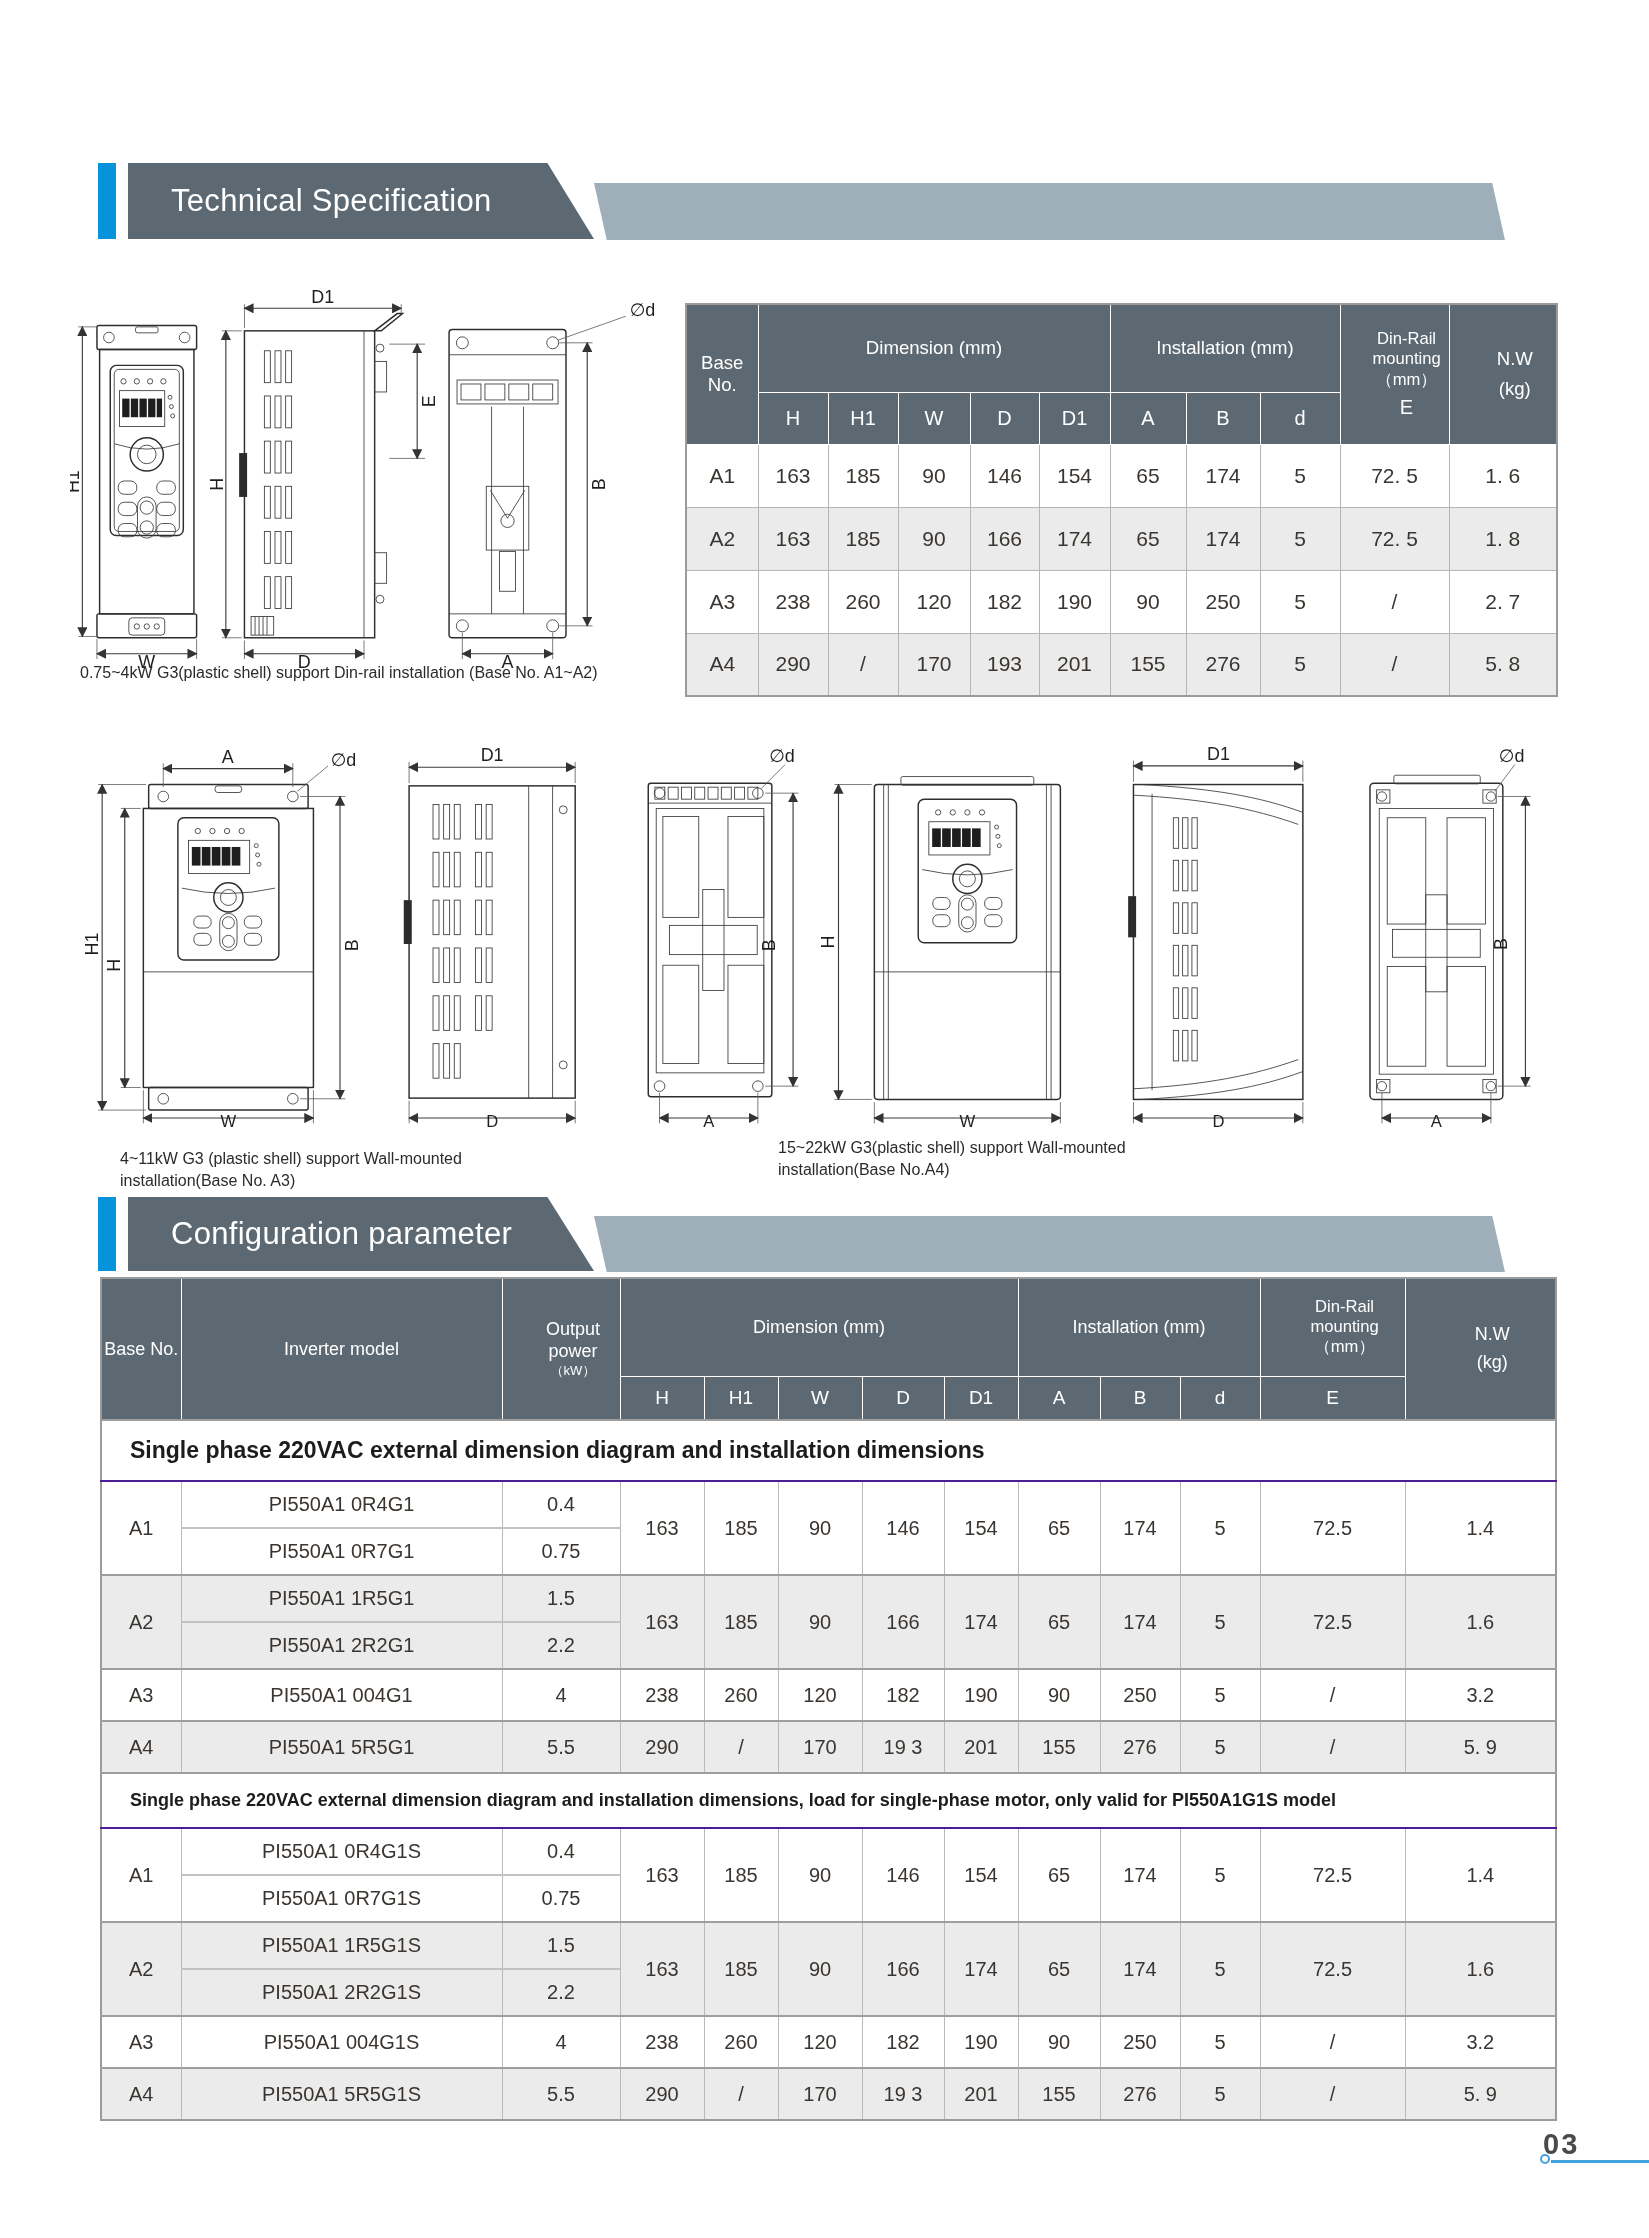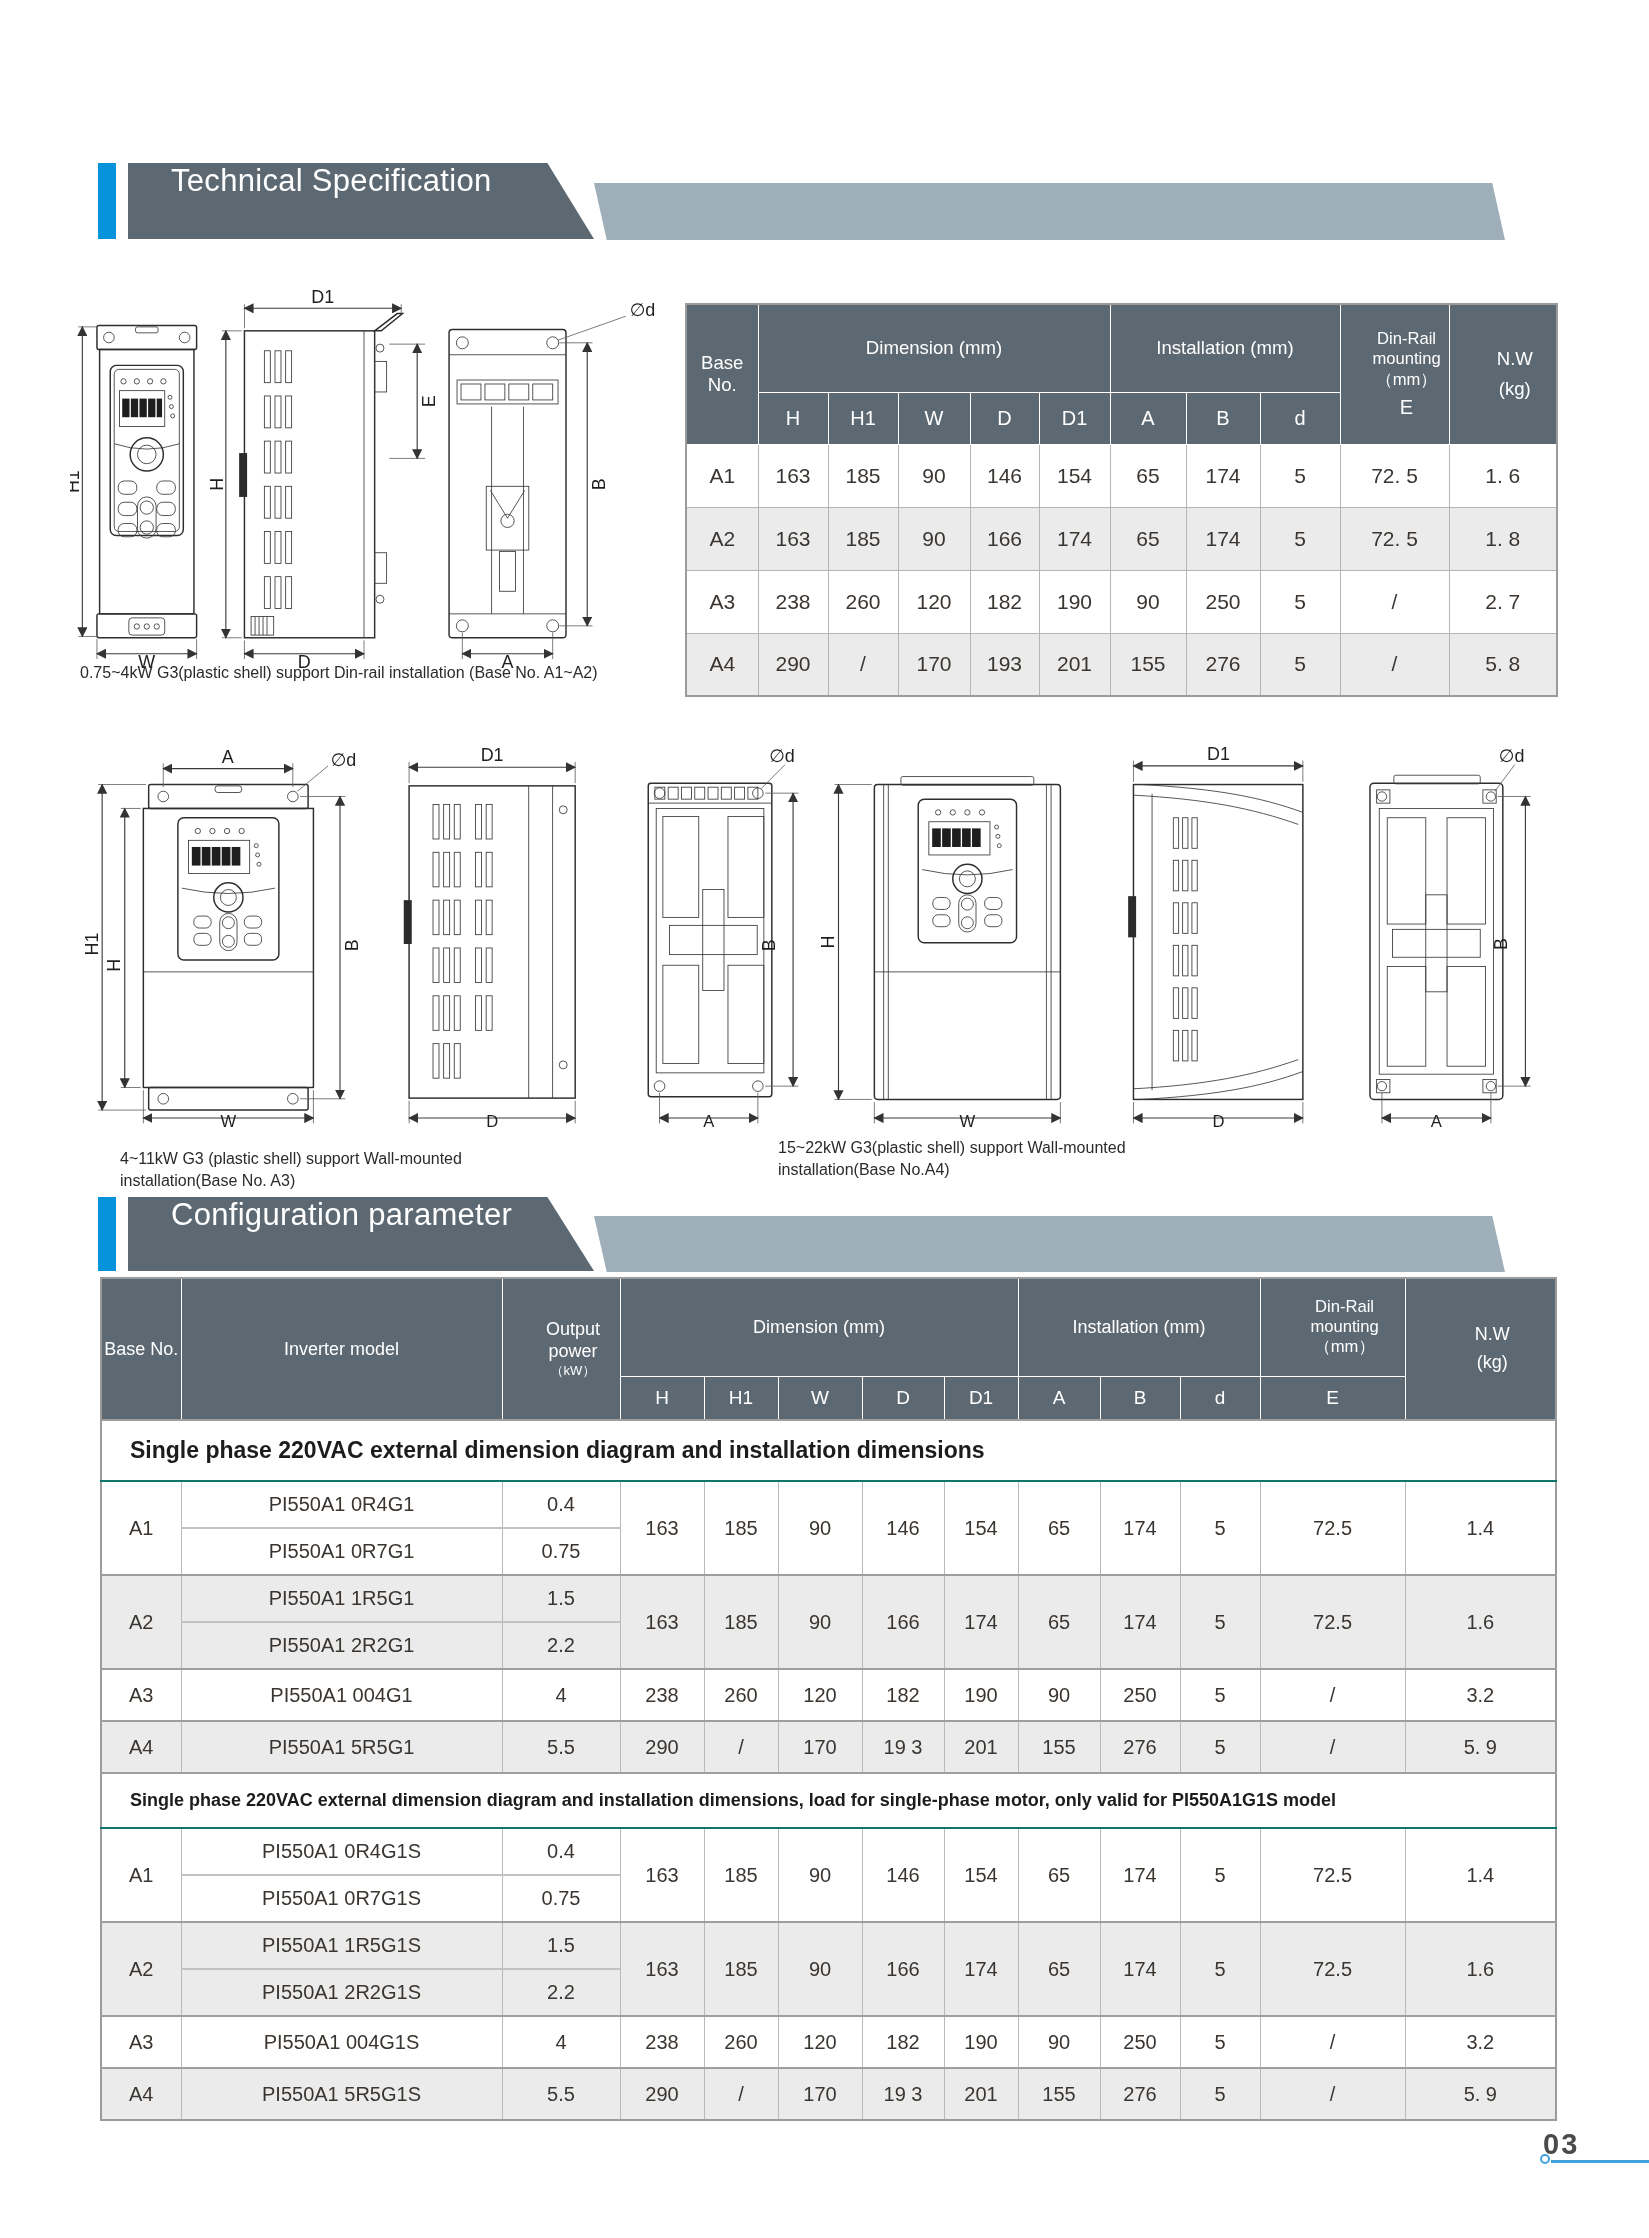--- a/index.html
+++ b/index.html
@@ -2,21 +2,21 @@
 <html style="font-size:10.6px"><head>
 <meta charset="utf-8">
 <style>
   * { margin:0; padding:0; box-sizing:border-box; }
   body { background:#ffffff; font-family:"Liberation Sans", sans-serif; color:#333; }
   .page { position:relative; width:1649px; height:2239px; background:#fff; overflow:hidden; }
 
   
   .accent-bar { position:absolute; width:18px; background:#0793DC; }
   .banner-dark { position:absolute; background:#5C6872; color:#fff;
-    display:flex; padding-left:43px;
+    display:flex; align-items:center; padding-left:43px;
     font-size:31px; letter-spacing:0.3px;
     clip-path:polygon(0 0, 90% 0, 100% 100%, 0 100%); }
   .banner-band { position:absolute; background:#9FAFB9;
     clip-path:polygon(0 0, 98.6% 0, 100% 100%, 1.4% 100%); }
 
   
   table { border-collapse:collapse; table-layout:fixed; background:#fff; }
   th, td { text-align:center; vertical-align:middle; overflow:hidden; }
   thead th { background:#5C6872; color:#fff; font-weight:normal; border:1.3px solid #ffffff; }
   .stack span { display:block; line-height:1.22;padding-left:24px; }
@@ -40,21 +40,21 @@
   #config-table thead tr:nth-child(2) th { font-size:19px; }
   #config-table .unit { font-size:13px; }
   #config-table .dinrail { font-size:16.6px; }
   #config-table tbody td { border:0.7px solid #b9b9b9; font-size:20px; color:#3a3530; }
   #config-table tbody tr { height:47px; }
   #config-table tbody tr.single { height:52px; }
   #config-table tbody tr.shade td { background:#EBEBEB; }
   #config-table tbody tr.group-start td { border-top:2px solid #9e9e9e; }
   #config-table tbody tr.model-next td { border-top:2px solid #c2c2c2; }
   #config-table tbody tr.section-title { height:61px; }
-  #config-table tbody tr.section-title td { border-top:2px solid #9e9e9e; border-bottom:2px solid #0f766e;
+  #config-table tbody tr.section-title td { border-top:2px solid #9e9e9e; border-bottom:2px solid #4c1d95;
       text-align:left; padding-left:28px; font-weight:bold; font-size:23px; color:#1c1c1c; background:#fff; }
   #config-table tbody tr.section-title.small { height:55px; }
   #config-table tbody tr.section-title.small td { font-size:18px; }
 
   
   .caption { position:absolute; text-align:left; font-size:16px; color:#2b2b2b; line-height:22px; }
 
   
   .tech { position:absolute; }
   .tech .o   { fill:none; stroke:#2e2e2e; stroke-width:2.2; }

